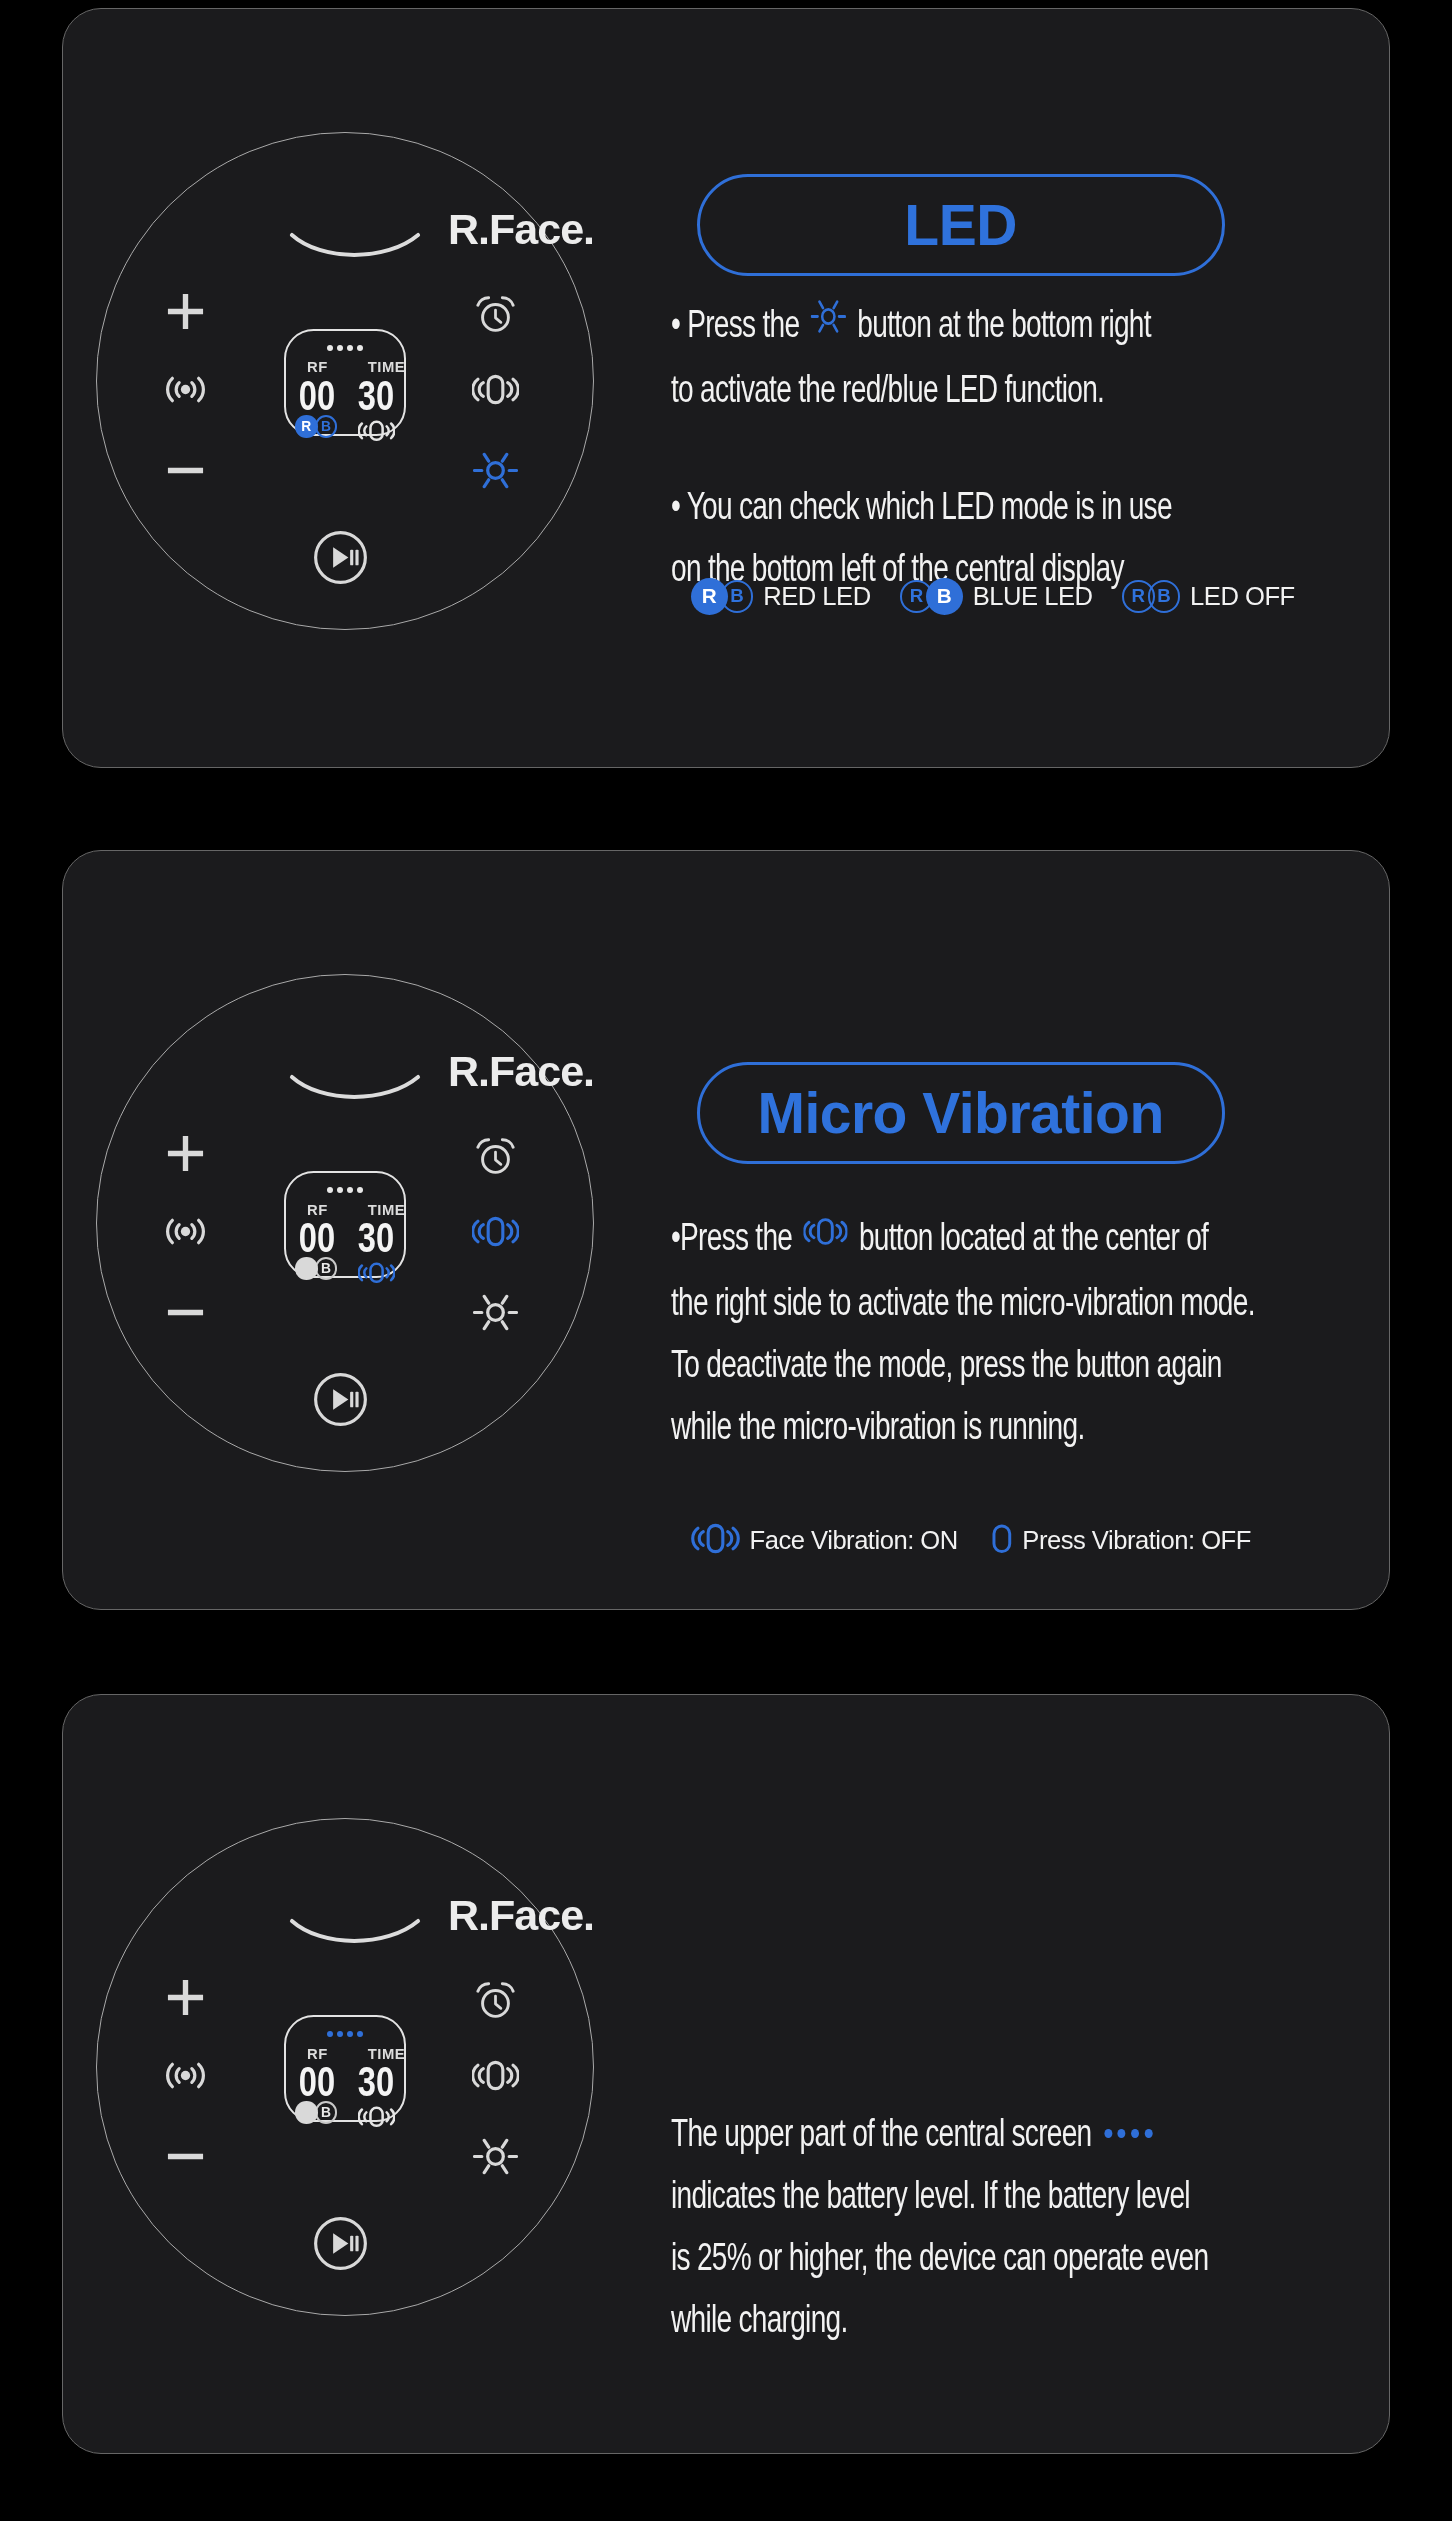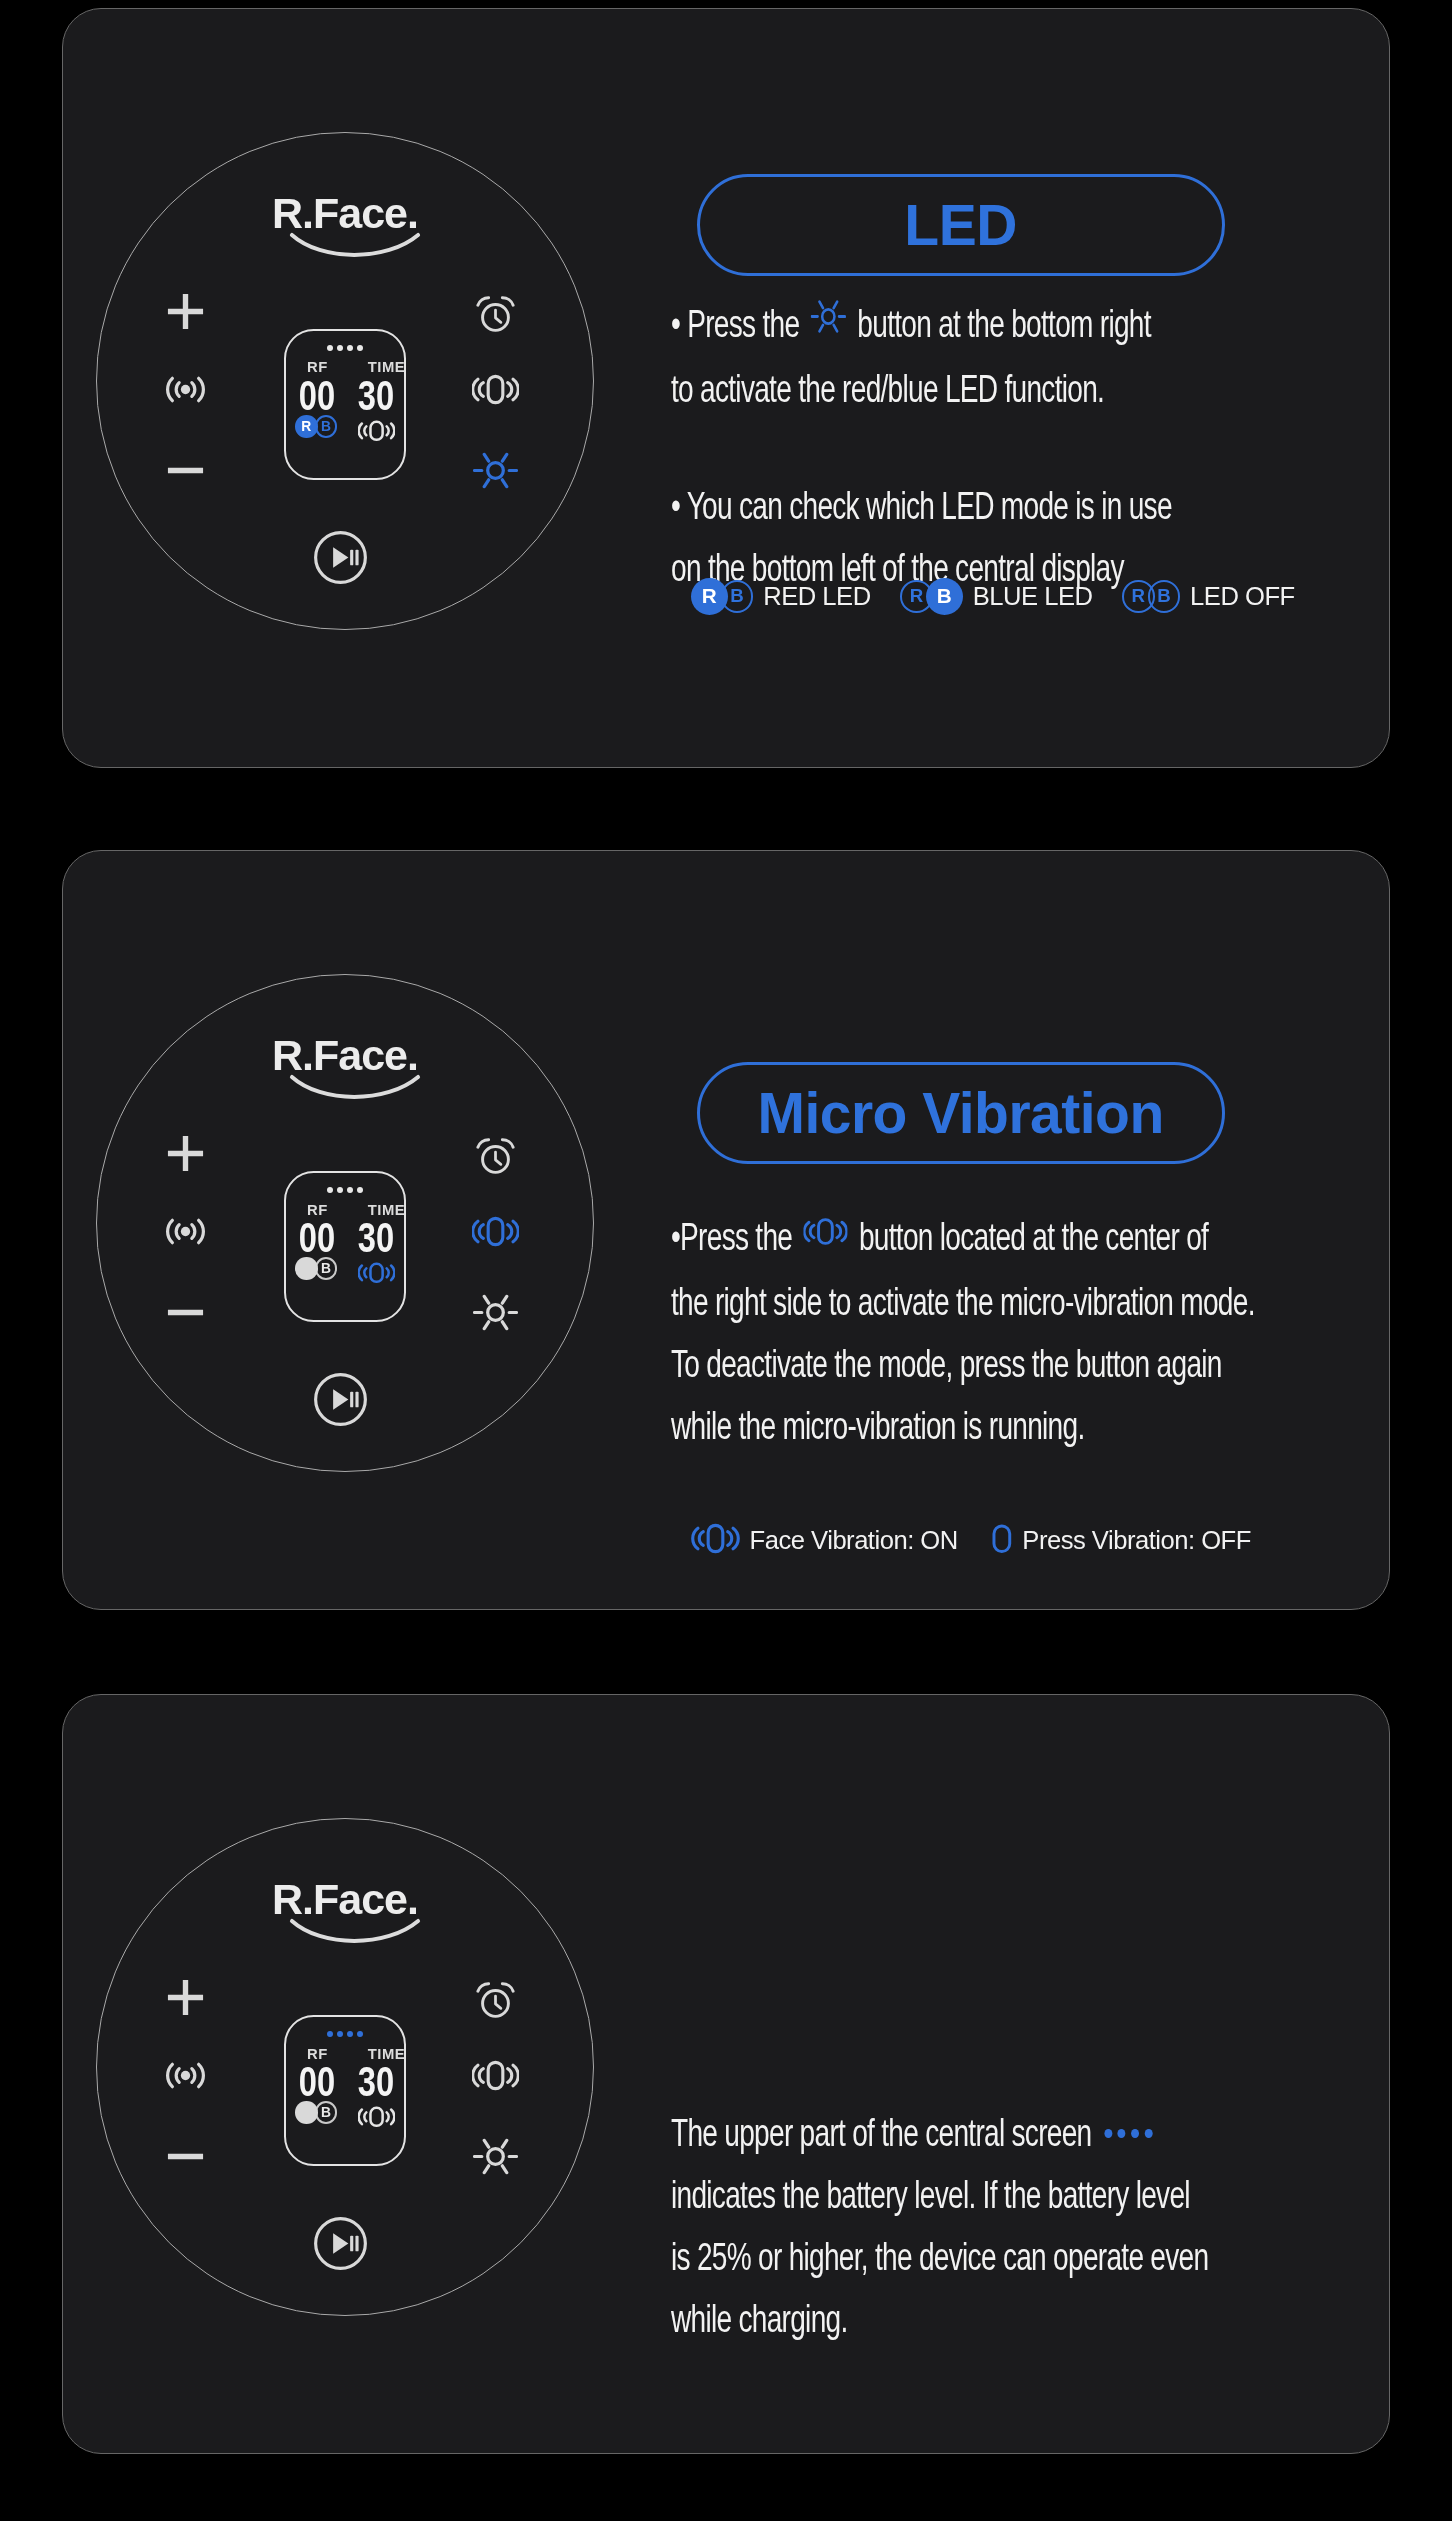--- a/index.html
+++ b/index.html
@@ -13,36 +13,36 @@
     background:#1b1b1d;border:1px solid #666;border-radius:39px;
     overflow:hidden;box-sizing:border-box;
   }
   .panel--led{top:7.9px;}
   .panel--vib{top:850px;}
   .panel--batt{top:1694px;}
 
   
   .dial-slot{position:absolute;left:33px;top:123px;width:498px;height:498px;}
   .dial-circle{position:absolute;inset:0;border:1.5px solid #a9a9a9;border-radius:50%;box-sizing:border-box;}
-  .logo{position:absolute;left:0;right:0;top:56px;height:51px;text-align:center;
+  .logo{position:absolute;left:0;right:0;top:72px;height:51px;text-align:right;
         color:#ececec;font-size:43px;font-weight:700;letter-spacing:-1px;line-height:51px;}
   .logo-arc{position:absolute;left:190px;top:100px;color:#dcdcdc;}
   .dial-btn{position:absolute;color:#d9d9d9;background:none;border:none;padding:0;cursor:pointer;}
   .btn-plus{left:69px;top:159px;width:41px;height:41px;}
   .btn-rf{left:64px;top:239px;width:51px;height:37px;}
   .btn-minus{left:69px;top:318px;width:41px;height:41px;}
   .btn-alarm{left:377px;top:160px;width:45px;height:45px;}
   .btn-vib{left:376px;top:237px;width:47px;height:41px;}
   .btn-sun{left:377px;top:316px;width:45px;height:45px;}
   .btn-play{left:216px;top:397px;width:57px;height:57px;}
   .panel--led .btn-sun{color:#2f6fd8;}
   .panel--vib .btn-vib{color:#2f6fd8;}
 
   
-  .disp{position:absolute;left:188px;top:197px;width:122px;height:151px;
+  .disp{position:absolute;left:188px;top:197px;width:122px;height:107px;
         border:2px solid #e3e3e3;border-radius:29.6px;box-sizing:border-box;}
   .disp-dots{position:absolute;left:0;right:0;top:13.8px;display:flex;justify-content:center;gap:3.9px;}
   .disp-dot{width:5.9px;height:5.9px;border-radius:50%;background:#e8e8e8;}
   .panel--batt .disp-dot{background:#2f6fd8;}
   .disp-lab{position:absolute;top:28.6px;font-size:14.8px;font-weight:700;color:#dcdcdc;letter-spacing:0.5px;text-align:center;}
   .lab-rf{left:9.9px;width:43px;}
   .lab-time{left:73px;width:55px;}
   .disp-val{position:absolute;top:43px;font-size:43px;font-weight:700;color:#f4f4f4;text-align:center;line-height:43px;}
   .disp-val span{display:inline-block;transform:scaleX(.76);transform-origin:50% 50%;}
   .val-rf{left:0;width:61px;}

